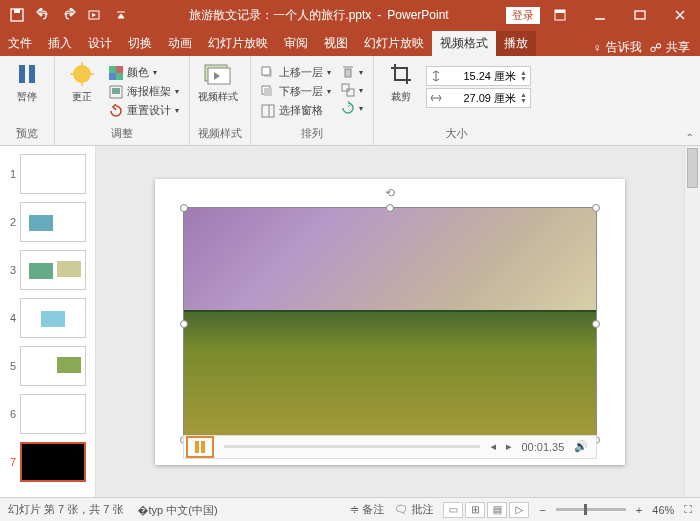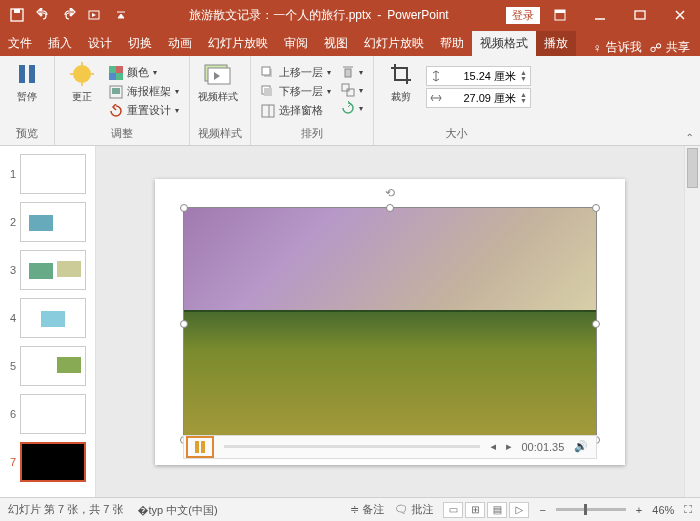--- a/index.html
+++ b/index.html
@@ -148,21 +148,20 @@
 <div class="tabrow">
   <div class="tab">文件</div>
   <div class="tab">插入</div>
   <div class="tab">设计</div>
   <div class="tab">切换</div>
   <div class="tab">动画</div>
   <div class="tab">幻灯片放映</div>
   <div class="tab">审阅</div>
   <div class="tab">视图</div>
   <div class="tab">幻灯片放映</div>
-  <div class="tab">帮助</div>
   <div class="tab contextual active">视频格式</div>
   <div class="tab contextual">播放</div>
   <div class="tab-right">
     <div class="tell-me">
       <span>♀</span>
       <span>告诉我</span>
     </div>
     <div class="tell-me">
       <span>☍</span>
       <span>共享</span>

